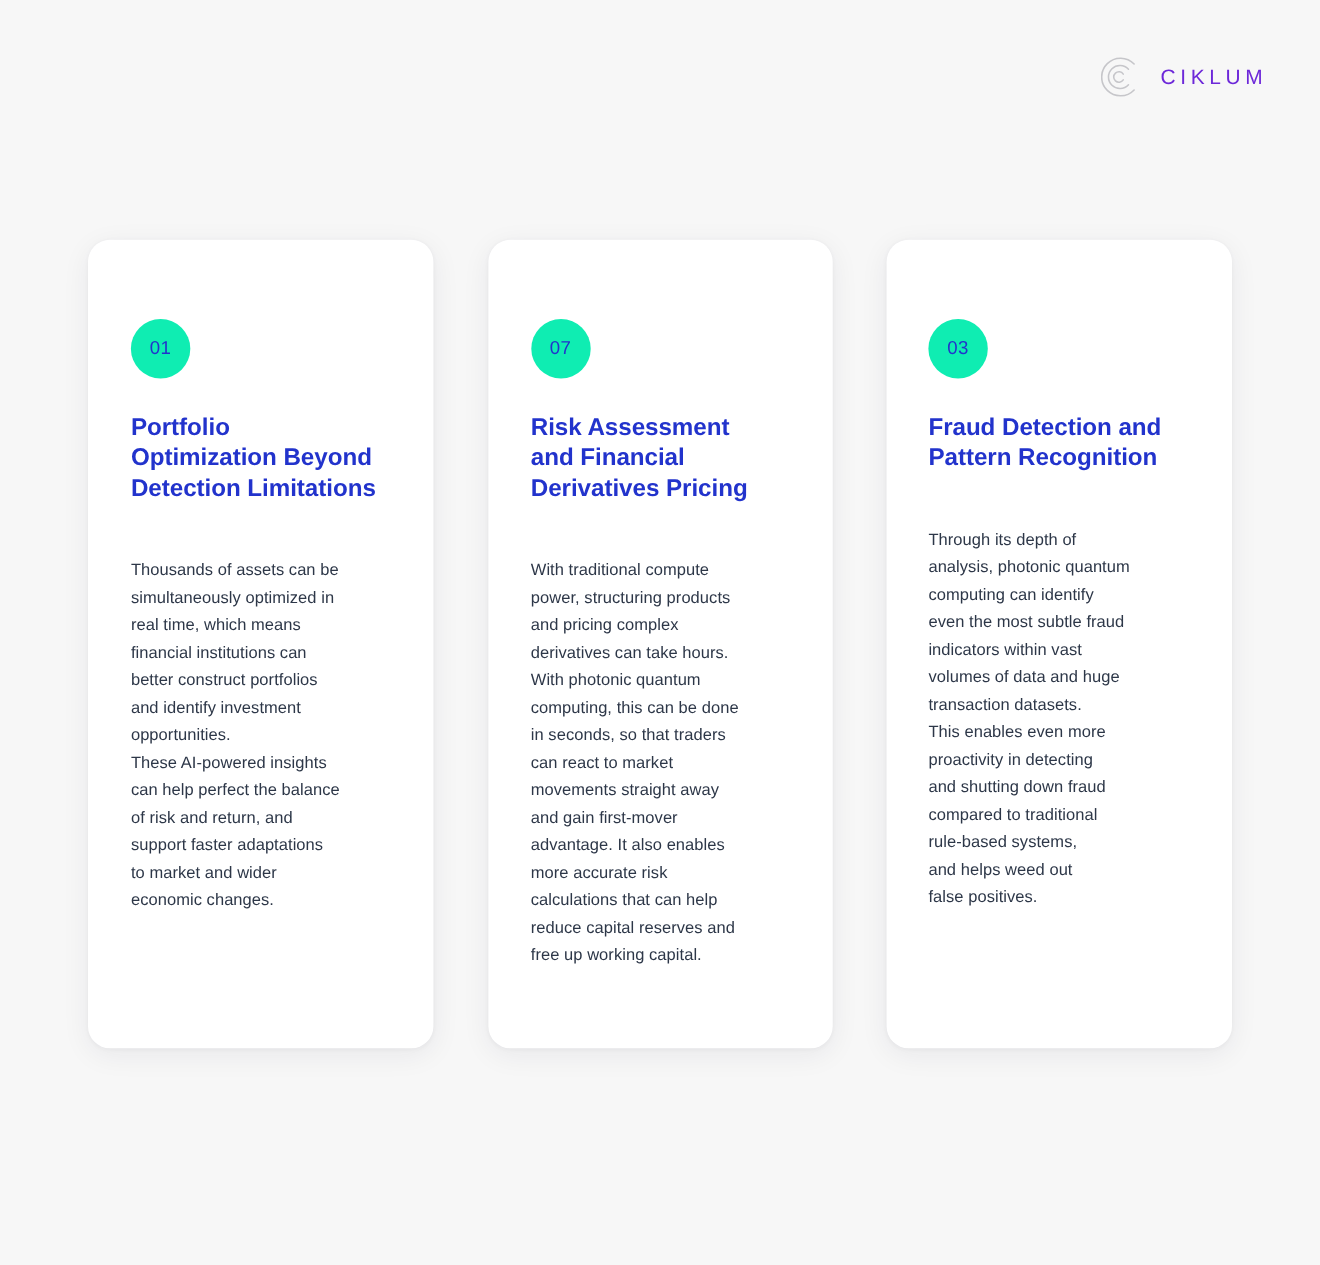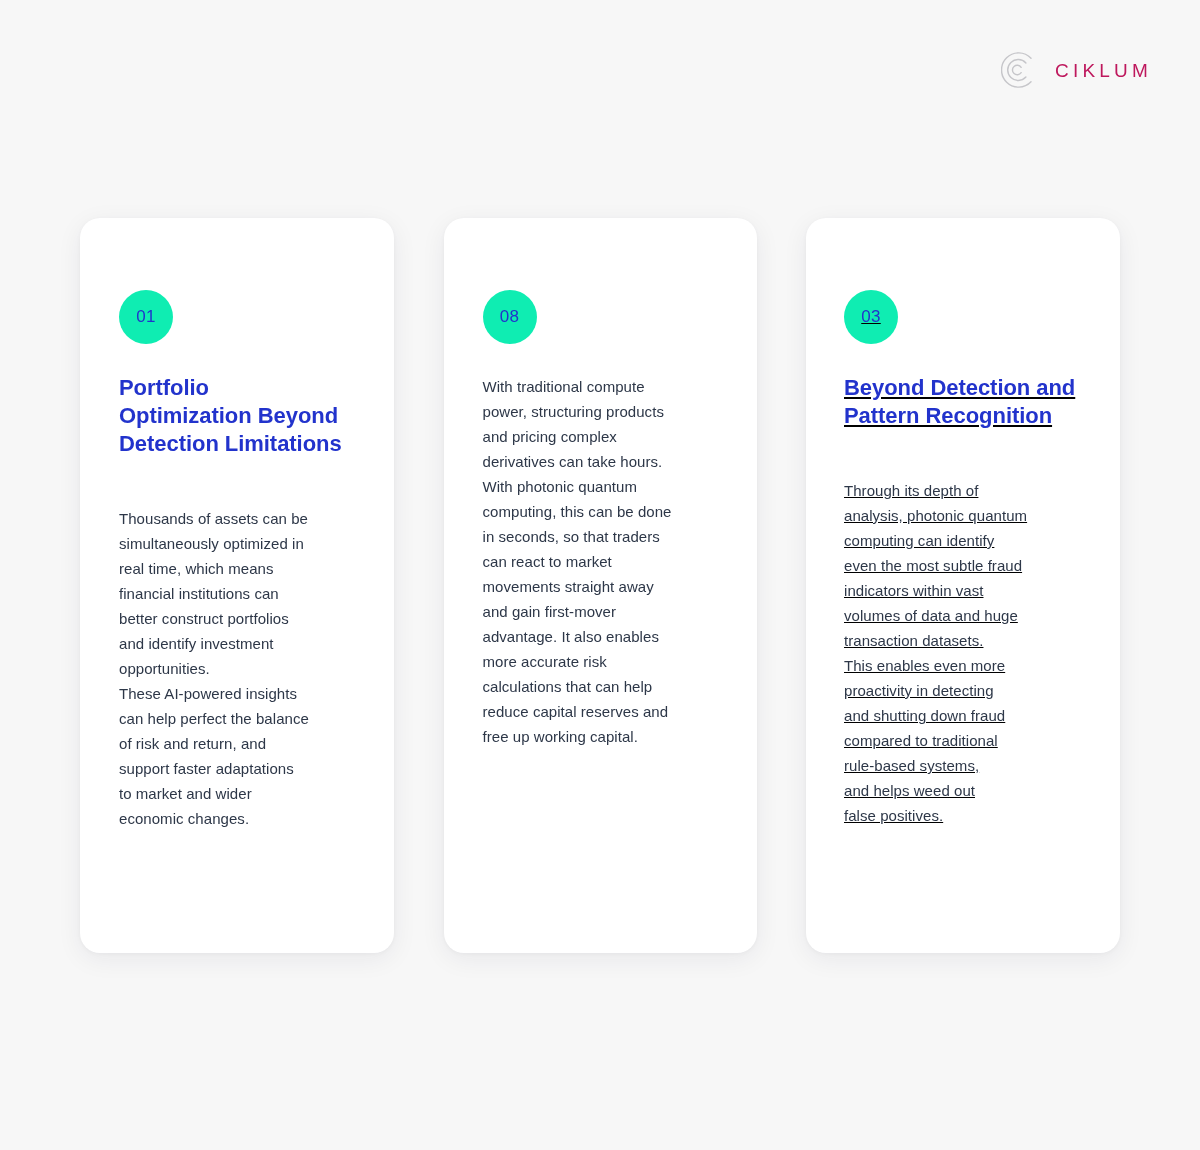--- a/index.html
+++ b/index.html
@@ -35,21 +35,21 @@
   }
   .brand-mark {
     width: 38px;
     height: 38px;
     display: block;
     flex: 0 0 auto;
   }
   .brand-word {
     font-size: 19px;
     letter-spacing: 4.2px;
-    color: #be185d;
+    color: #6d28d9;
     font-weight: 400;
     line-height: 1;
     white-space: nowrap;
   }
 
   
   .cards {
     position: absolute;
     left: 80px;
     top: 218px;
@@ -102,21 +102,21 @@
     font-weight: 400;
     line-height: 25px;
     letter-spacing: 0.05px;
     margin: 0;
     white-space: pre-line;
   }
 
   
   .card.c1 { width: 314px; }
   .card.c2 { width: 313px; }
-  .card.c3 { width: 314px; padding-left: 38px; text-decoration: underline; }
+  .card.c3 { width: 314px; padding-left: 38px; }
 </style>
 </head>
 <body>
 
 <div class="page">
 
   <div class="brand">
     <span>
       <svg class="brand-mark" viewBox="0 0 40 40" fill="none" xmlns="http://www.w3.org/2000/svg" aria-hidden="true">
         <path d="M31.6 7.6a18 18 0 1 0 0 24.8" stroke="#c6c6ca" stroke-width="1.5" fill="none" stroke-linecap="round"></path>
@@ -143,41 +143,44 @@
 opportunities.
 These AI-powered insights
 can help perfect the balance
 of risk and return, and
 support faster adaptations
 to market and wider
 economic changes.</p>
     </div>
 
     <div class="card c2">
-      <div class="badge">08</div>
+      <div class="badge">07</div>
+      <h2 class="card-title">Risk Assessment
+and Financial
+Derivatives Pricing</h2>
       <p class="card-body">With traditional compute
 power, structuring products
 and pricing complex
 derivatives can take hours.
 With photonic quantum
 computing, this can be done
 in seconds, so that traders
 can react to market
 movements straight away
 and gain first-mover
 advantage. It also enables
 more accurate risk
 calculations that can help
 reduce capital reserves and
 free up working capital.</p>
     </div>
 
     <div class="card c3">
       <div class="badge">03</div>
-      <h2 class="card-title">Beyond Detection and
+      <h2 class="card-title">Fraud Detection and
 Pattern Recognition</h2>
       <p class="card-body">Through its depth of
 analysis, photonic quantum
 computing can identify
 even the most subtle fraud
 indicators within vast
 volumes of data and huge
 transaction datasets.
 This enables even more
 proactivity in detecting

